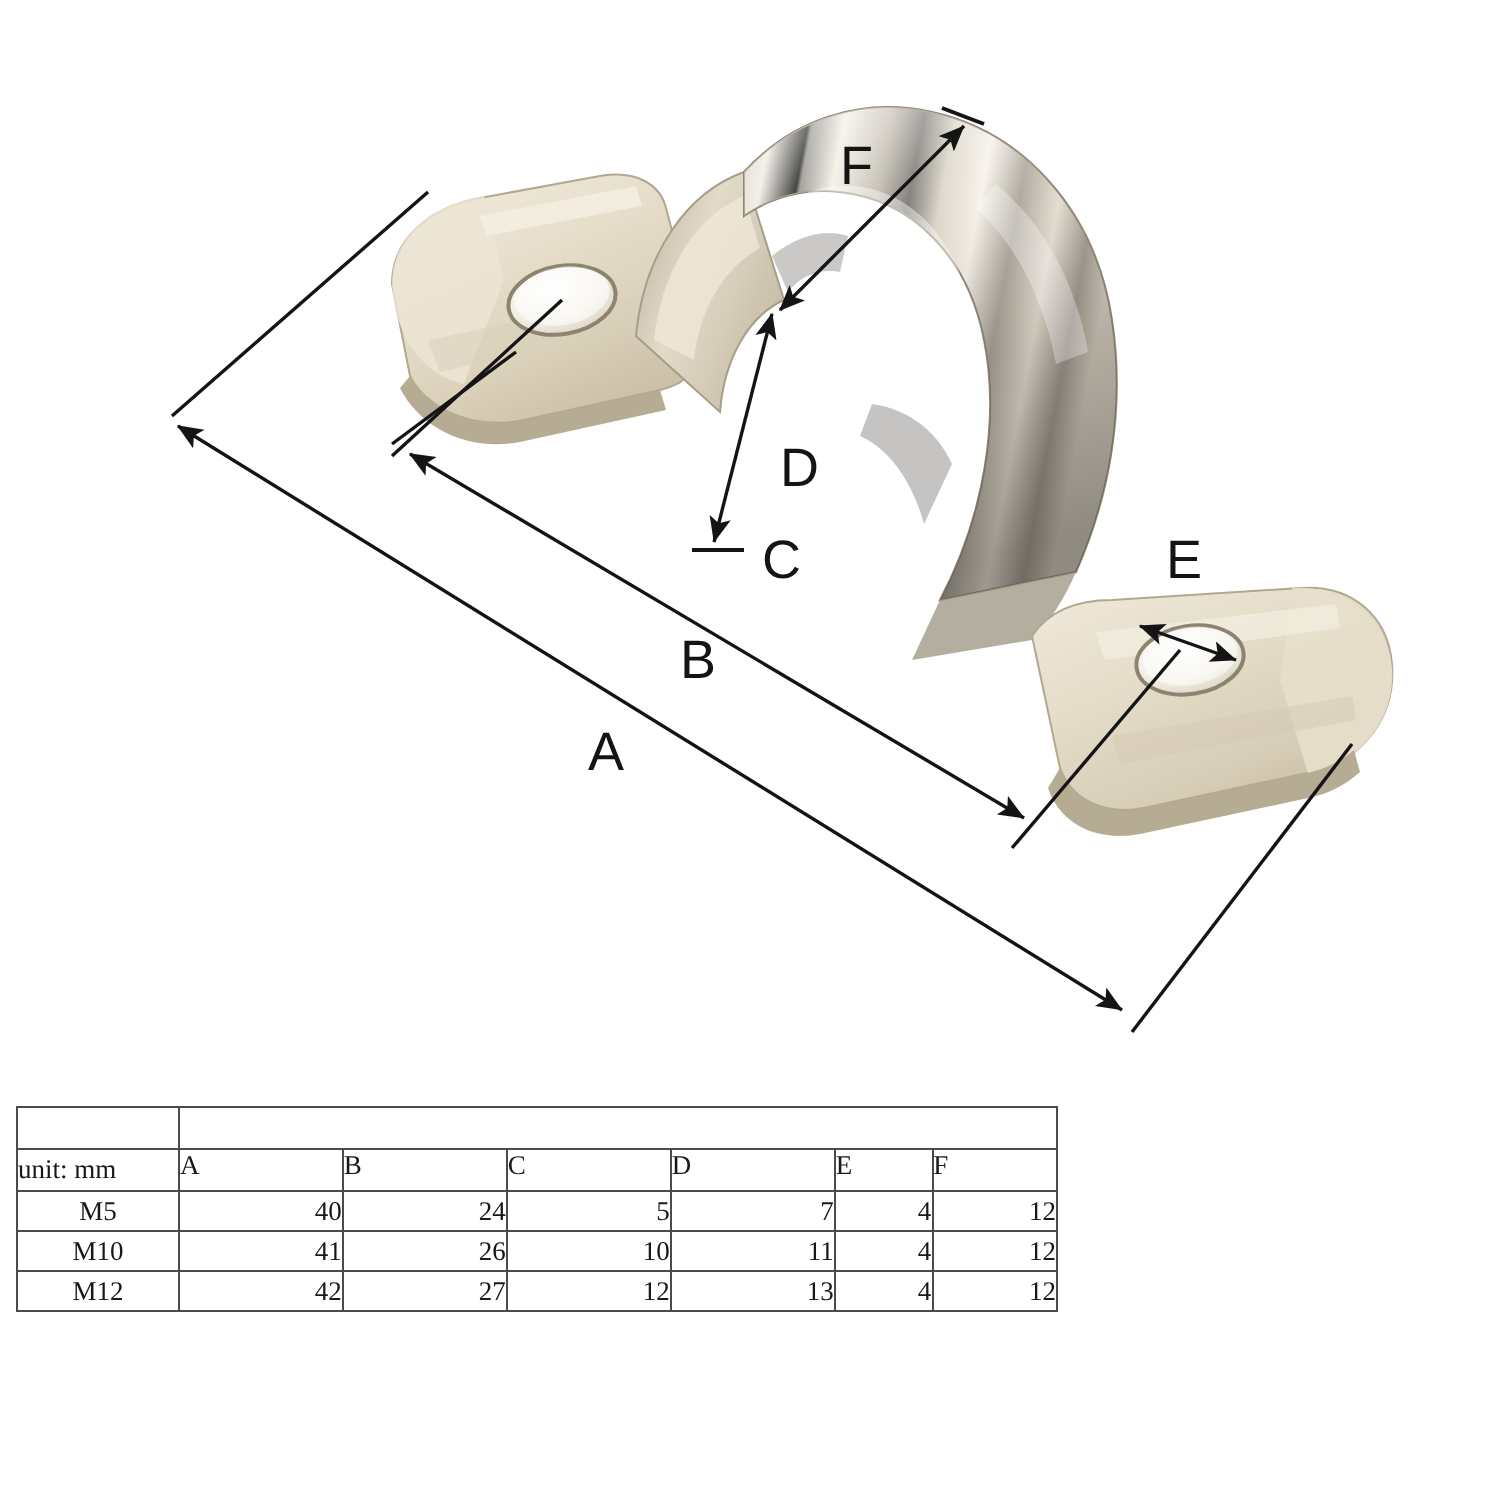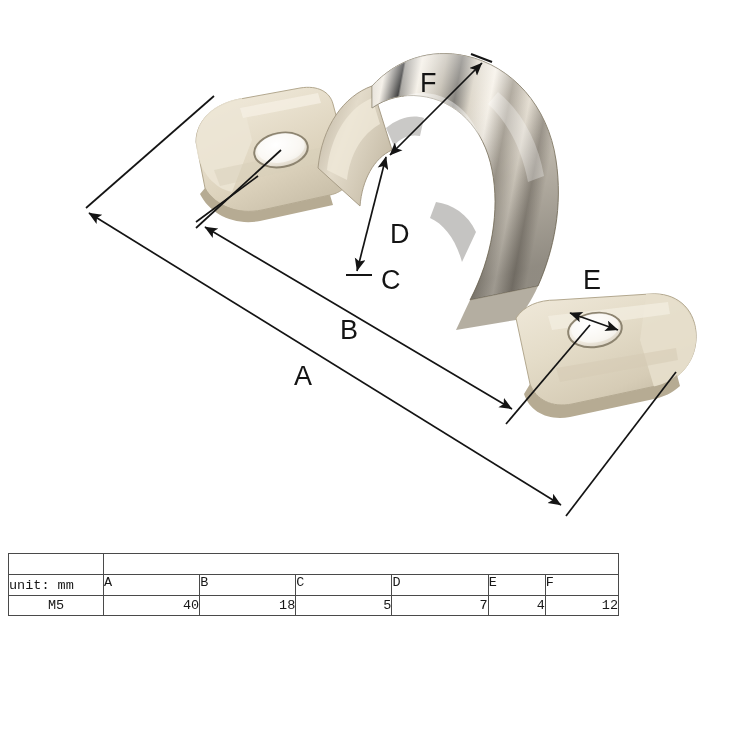--- a/index.html
+++ b/index.html
@@ -38,23 +38,23 @@
   }
   
   #spec-table-wrap {
     position: absolute;
     left: 8px;
     top: 553px;
     width: 521px;
   }
   table.spec {
     border-collapse: collapse;
-    width: 611px;
+    width: 521px;
     table-layout: fixed;
-    font-family: Liberation Mono, monospace;
+    font-family: Liberation Serif, serif;
     font-size: 13.5px;
     color: #181818;
   }
   table.spec td {
     border: 1px solid #4a4a4a;
     padding: 0;
     height: 20px;
     background: #ffffff;
   }
   td.unitcell {
@@ -284,23 +284,41 @@
           <td class="colhead">B</td>
           <td class="colhead">C</td>
           <td class="colhead">D</td>
           <td class="colhead">E</td>
           <td class="colhead">F</td>
         </tr>
 
         <tr class="datarow">
           <td class="rowlabel">M5</td>
           <td class="val">40</td>
-          <td class="val">18</td>
+          <td class="val">24</td>
           <td class="val">5</td>
           <td class="val">7</td>
           <td class="val">4</td>
           <td class="val">12</td>
         </tr>
+        <tr class="datarow">
+          <td class="rowlabel">M10</td>
+          <td class="val">41</td>
+          <td class="val">26</td>
+          <td class="val">10</td>
+          <td class="val">11</td>
+          <td class="val">4</td>
+          <td class="val">12</td>
+        </tr>
+        <tr class="datarow">
+          <td class="rowlabel">M12</td>
+          <td class="val">42</td>
+          <td class="val">27</td>
+          <td class="val">12</td>
+          <td class="val">13</td>
+          <td class="val">4</td>
+          <td class="val">12</td>
+        </tr>
       </tbody>
     </table>
   </div>
 
 </div>
 
 </body></html>

